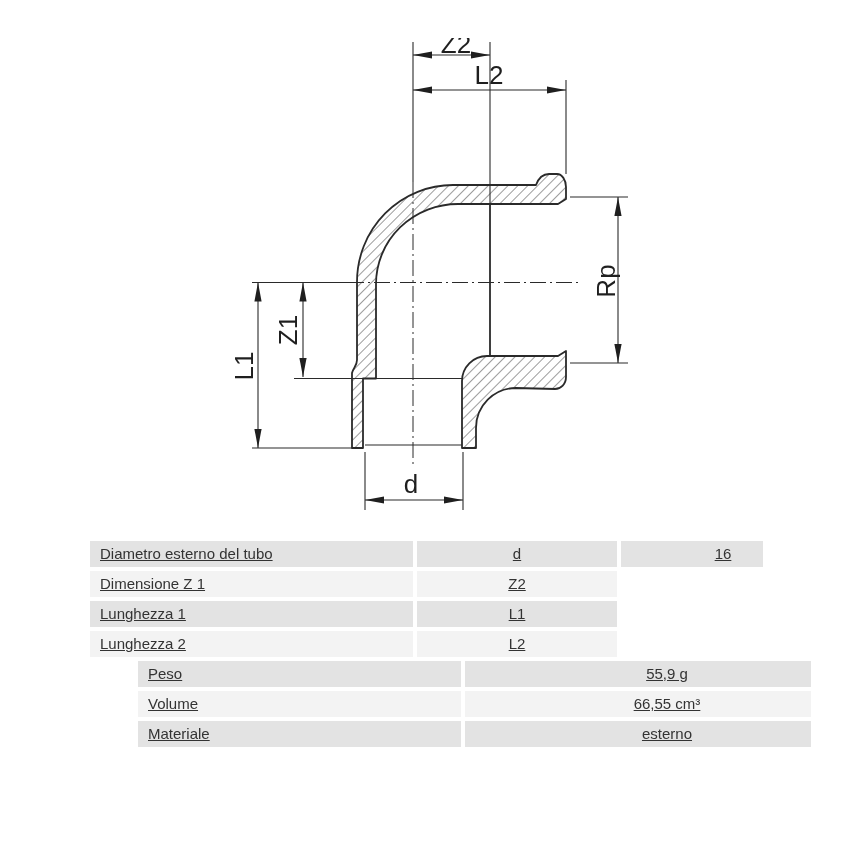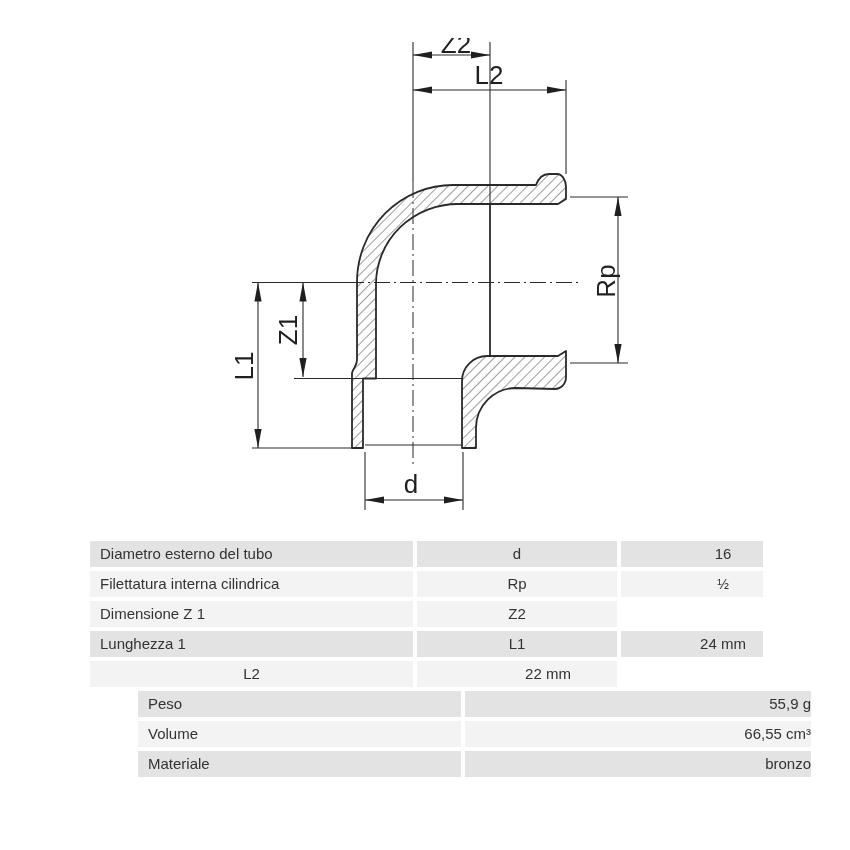--- a/index.html
+++ b/index.html
@@ -4,27 +4,27 @@
 <style>
   html,body{margin:0;padding:0;background:#ffffff;}
   .page{position:relative;width:850px;height:850px;background:#fff;overflow:hidden;
         font-family:"Liberation Sans","DejaVu Sans",sans-serif;}
   .drawing{position:absolute;left:0;top:0;width:850px;height:535px;}
   .drawing text{font-family:"Liberation Sans","DejaVu Sans",sans-serif;font-size:26px;fill:#1f1f1f;}
   .spec-table{position:absolute;left:90px;top:541px;width:673px;}
   .spec-row{display:grid;grid-template-columns:323px 200px 142px;column-gap:4px;
             height:26px;margin-bottom:4px;}
   .spec-row.merged{grid-template-columns:323px 346px;padding-left:48px;}
-  .cell{height:26px;line-height:26px;font-size:15px;color:#333;overflow:hidden;white-space:nowrap;}
+  .cell{height:26px;line-height:26px;font-size:15px;color:#333;overflow:hidden;white-space:nowrap;text-decoration:underline;}
   .row-dark .cell{background:#e3e3e3;}
   .row-light .cell{background:#f3f3f3;}
   .c-label{padding-left:10px;}
   .c-symbol{text-align:center;}
   .c-value{text-align:center;padding-left:62px;}
-  .c-merged{text-align:right;padding-left:58px;}
+  .c-merged{text-align:center;padding-left:58px;}
   .frac{font-size:14px;}
 </style>
 </head>
 <body>
 
 <div class="page">
 
   <svg class="drawing" viewBox="0 0 850 535">
     <defs>
       <pattern id="hatch" width="7" height="7" patternUnits="userSpaceOnUse" patternTransform="rotate(-45)">
@@ -107,52 +107,46 @@
   </svg>
 
   <div class="spec-table">
 
     <div class="spec-row row-dark">
       <div class="cell c-label">Diametro esterno del tubo</div>
       <div class="cell c-symbol">d</div>
       <div class="cell c-value">16</div>
     </div>
 
-    <div class="spec-row row-light">
-      <div class="cell c-label">Filettatura interna cilindrica</div>
-      <div class="cell c-symbol">Rp</div>
-      <div class="cell c-value frac">½</div>
-    </div>
 
 
     <div class="spec-row row-light">
       <div class="cell c-label">Dimensione Z 1</div>
       <div class="cell c-symbol">Z2</div>
     </div>
 
     <div class="spec-row row-dark">
       <div class="cell c-label">Lunghezza 1</div>
       <div class="cell c-symbol">L1</div>
-      <div class="cell c-value">24 mm</div>
     </div>
 
     <div class="spec-row row-light">
+      <div class="cell c-label">Lunghezza 2</div>
       <div class="cell c-symbol">L2</div>
-      <div class="cell c-value">22 mm</div>
     </div>
 
     <div class="spec-row merged row-dark">
       <div class="cell c-label">Peso</div>
       <div class="cell c-merged">55,9 g</div>
     </div>
 
     <div class="spec-row merged row-light">
       <div class="cell c-label">Volume</div>
       <div class="cell c-merged">66,55 cm³</div>
     </div>
 
     <div class="spec-row merged row-dark">
       <div class="cell c-label">Materiale</div>
-      <div class="cell c-merged">bronzo</div>
+      <div class="cell c-merged">esterno</div>
     </div>
 
   </div>
 </div>
 
 </body></html>

